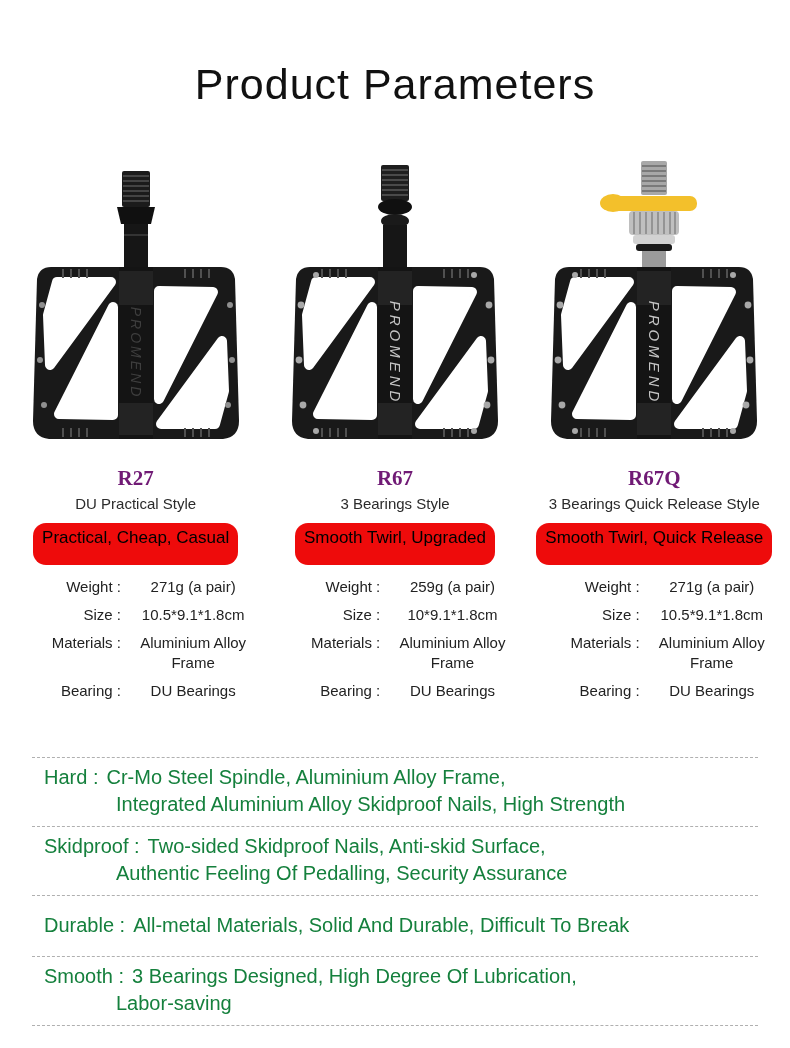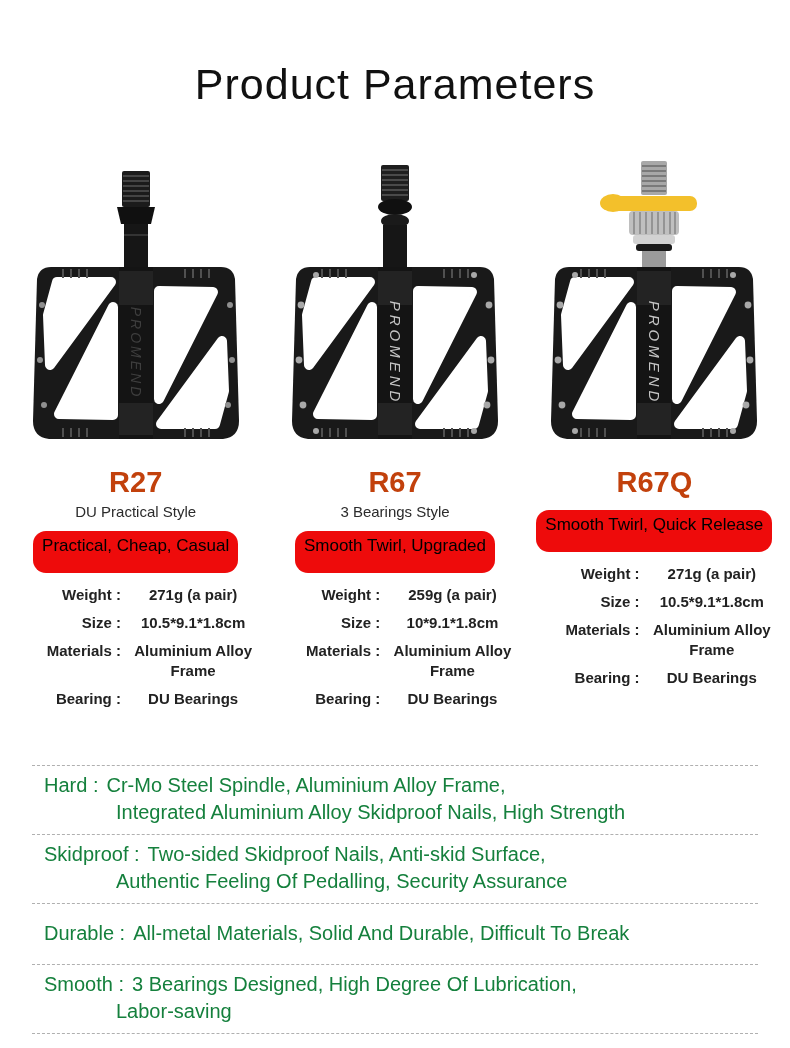--- a/index.html
+++ b/index.html
@@ -23,35 +23,35 @@
     display: flex; gap: 14px;
     padding: 0 13px; margin-top: 10px;
   }
   .product { flex: 1 1 0; text-align: center; min-width: 0; }
 
   .product-image { height: 305px; margin-top: 36px; }
   .product-image svg { display: block; margin: 0 auto; }
 
   .model {
     margin: 6px 0 0 0;
-    font-size: 29px; font-weight: 700; color: #c2410c;
+    font-size: 21px; font-weight: 700; color: #701a75; font-family: Liberation Serif, serif;
   }
   .style-line { margin-top: 4px; font-size: 15px; color: #2b2b2b; }
 
   .banner {
     display: inline-block; margin-top: 11px;
     background: #ee0b0b; color: #000000;
     font-size: 17px; line-height: 1;
     padding: 6px 9px 19px 9px;
     white-space: nowrap;
     border-radius: 13px;
   }
 
   .specs { margin-top: 12px; }
-  .spec-row { display: flex; font-size: 15px; line-height: 20px; margin-bottom: 8px; color: #222; font-weight: bold; }
+  .spec-row { display: flex; font-size: 15px; line-height: 20px; margin-bottom: 8px; color: #222; }
   .spec-row dt { flex: 0 0 44%; text-align: right; margin: 0; }
   .spec-row dd { flex: 1; text-align: center; margin: 0; padding-left: 7px; }
 
   .features {
     margin: 40px 32px 0 32px;
     border-top: 1px dashed #b0b0b0;
     font-size: 20px; line-height: 27px; color: #15803d;
   }
   .feature-row { border-bottom: 1px dashed #b0b0b0; padding: 6px 4px 8px 12px; }
   .feature-row.single { padding: 16px 4px 17px 12px; }
@@ -304,20 +304,21 @@
               <circle cx="207" cy="250" r="3.4"></circle>
             <circle cx="36" cy="120" r="3"></circle>
               <circle cx="194" cy="120" r="3"></circle>
             <circle cx="36" cy="276" r="3"></circle>
               <circle cx="194" cy="276" r="3"></circle>
           </g>
           <text transform="rotate(90 115 198)" x="115" y="203" text-anchor="middle" font-size="15" font-style="italic" letter-spacing="4" fill="#c4c4c4" font-family="Liberation Sans, sans-serif">PROMEND</text>
         </svg>
       </div>
       <h2 class="model">R67Q</h2>
+      <div class="style-line">3 Bearings Quick Release Style</div>
       <div class="banner">Smooth Twirl, Quick Release</div>
       <dl class="specs">
         <div class="spec-row">
           <dt>Weight :</dt>
           <dd>271g (a pair)</dd>
         </div>
         <div class="spec-row">
           <dt>Size :</dt>
           <dd>10.5*9.1*1.8cm</dd>
         </div>

